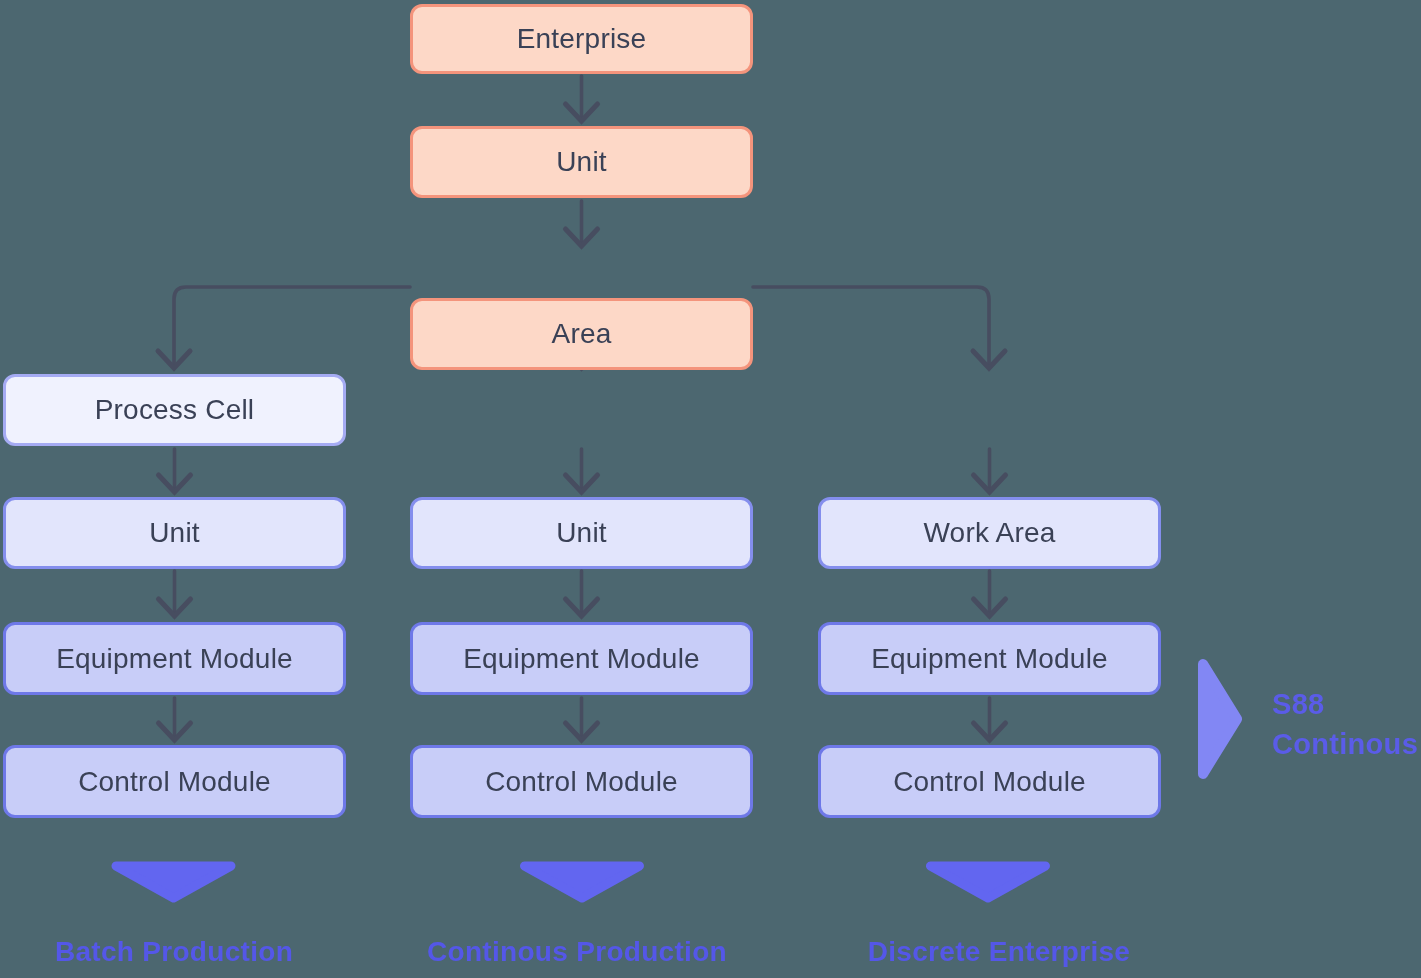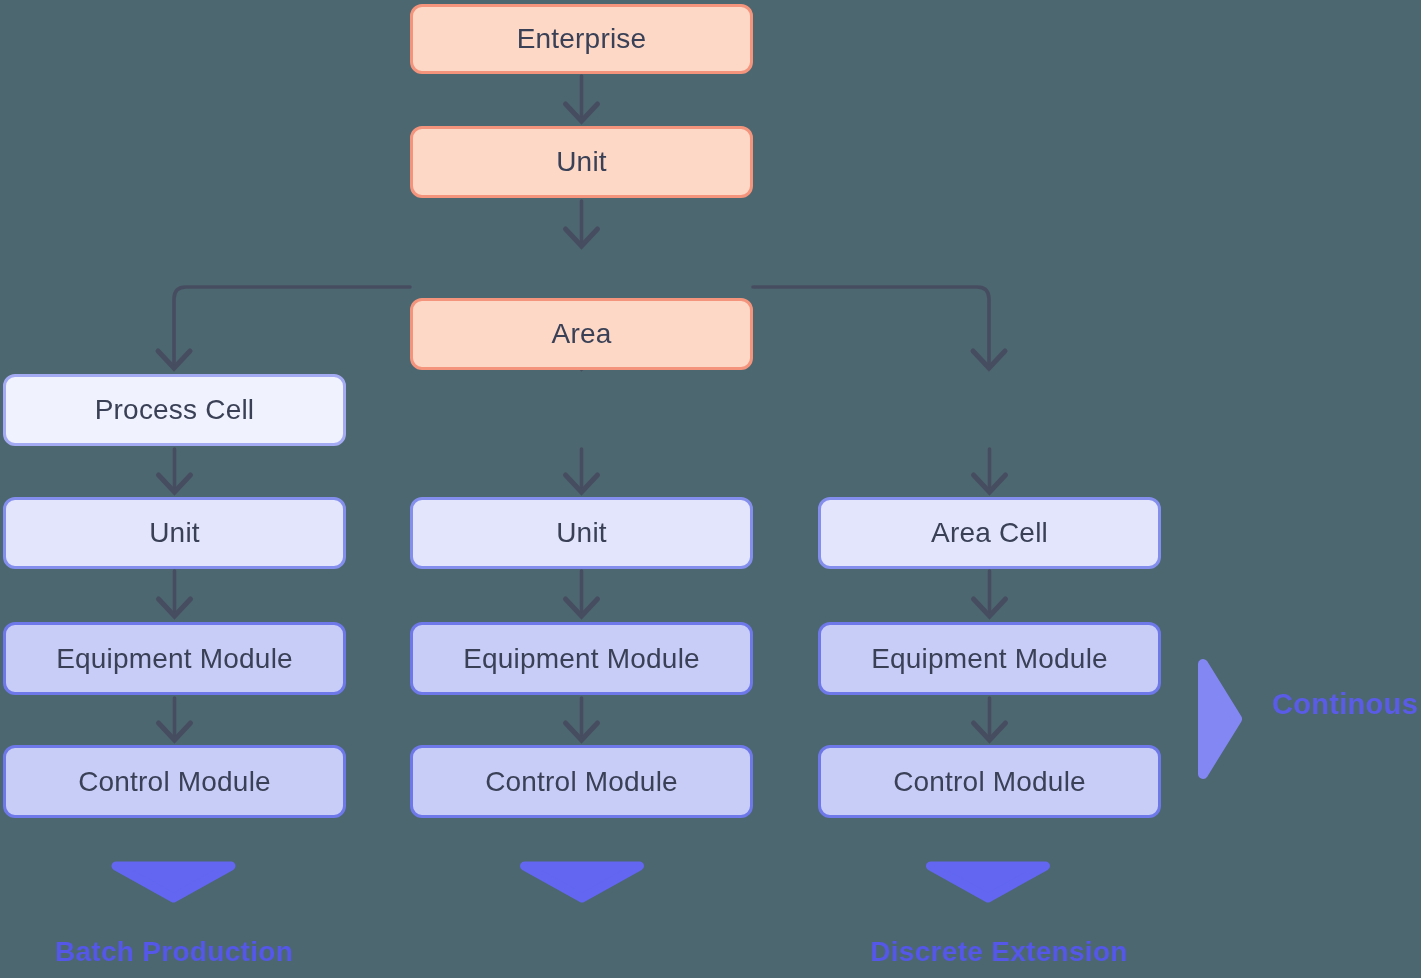--- a/index.html
+++ b/index.html
@@ -124,30 +124,32 @@
   </svg>
 
   <div class="box peach w-mid" style="top:4px;height:70px;">Enterprise</div>
   <div class="box peach w-mid" style="top:126px;height:72px;">Unit</div>
   <div class="box peach w-mid" style="top:250px;height:72px;margin-top:48px;">Area</div>
 
   <div class="box lvl1 w-left" style="top:374px;height:72px;">Process Cell</div>
 
   <div class="box lvl2 w-left" style="top:497px;height:72px;">Unit</div>
   <div class="box lvl2 w-mid" style="top:497px;height:72px;">Unit</div>
-  <div class="box lvl2 w-right" style="top:497px;height:72px;">Area Cell</div>
+  <div class="box lvl2 w-right" style="top:497px;height:72px;">Work Area</div>
 
   <div class="box lvl3 w-left" style="top:622px;height:73px;">Equipment Module</div>
   <div class="box lvl3 w-mid" style="top:622px;height:73px;">Equipment Module</div>
   <div class="box lvl3 w-right" style="top:622px;height:73px;">Equipment Module</div>
 
   <div class="box lvl3 w-left" style="top:745px;height:73px;">Control Module</div>
   <div class="box lvl3 w-mid" style="top:745px;height:73px;">Control Module</div>
   <div class="box lvl3 w-right" style="top:745px;height:73px;">Control Module</div>
 
   <div class="result-label" style="left:-26px;">Batch Production</div>
-  <div class="result-label" style="left:799px;">Discrete Extension</div>
+  <div class="result-label" style="left:377px;">Continous Production</div>
+  <div class="result-label" style="left:799px;">Discrete Enterprise</div>
 
   <div class="annotation">
+    <div>S88</div>
     <div>Continous</div>
   </div>
 
 </div>
 
 </body></html>

